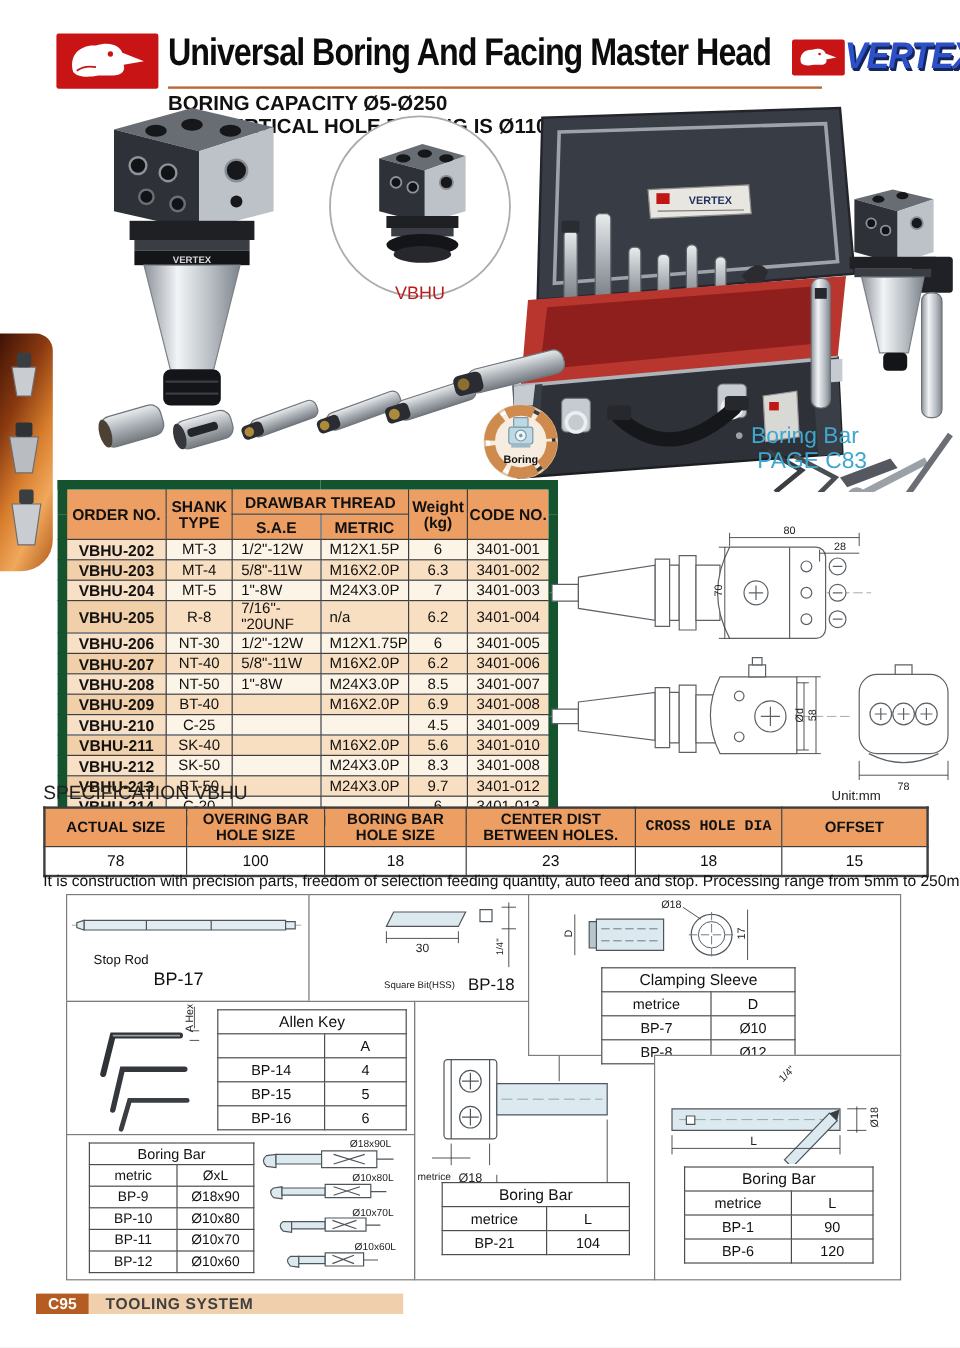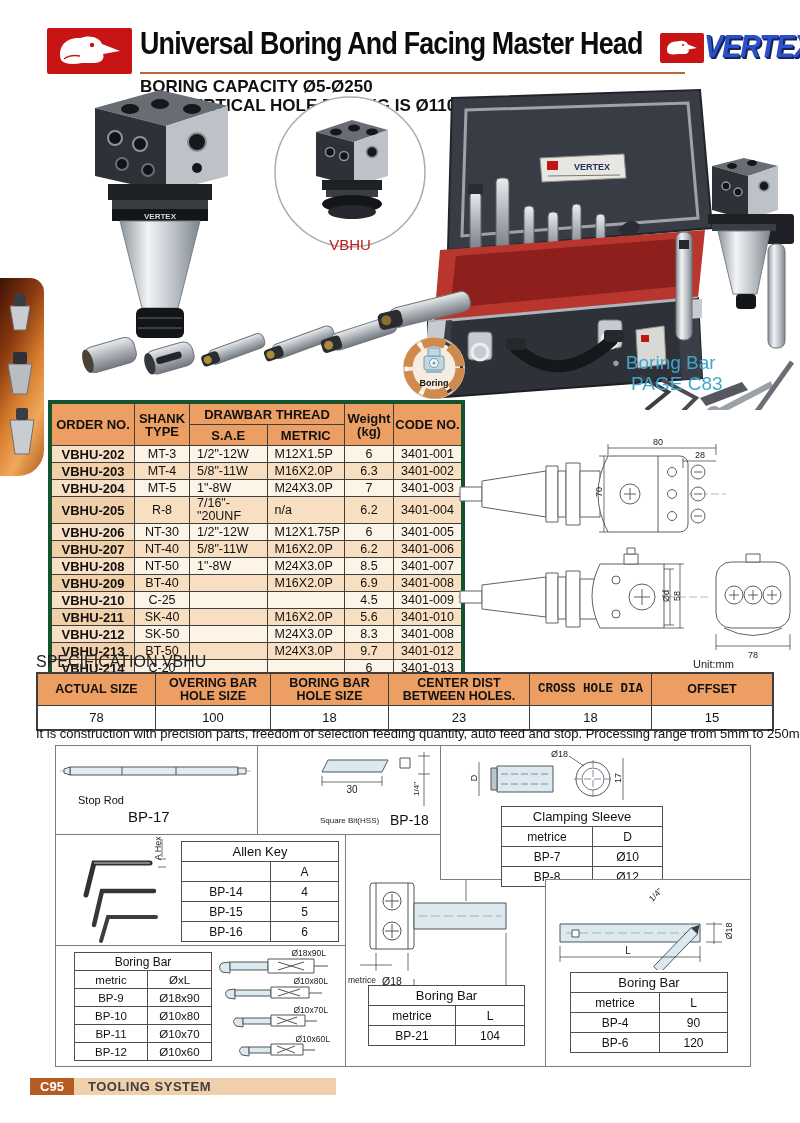--- a/index.html
+++ b/index.html
@@ -28,21 +28,21 @@
   .vbhu-label{left:318px;top:236px;width:64px;text-align:center;font-size:15px;color:#b91c1c;}
   .badge{left:402px;top:336px;}
   .page-link{left:612px;top:352px;font-size:19px;color:#3fa6cf;line-height:21px;cursor:pointer;}
   .page-link .bullet{color:#9aa0a6;font-size:13px;margin-right:6px;vertical-align:2px;}
   .page-link .l2{margin-left:19px;}
 
   
   table{border-collapse:collapse;}
   .main-table{left:48px;top:400px;width:417px;table-layout:fixed;}
   .main-table th,.main-table td{border:1px solid #3e3e3e;text-align:center;overflow:hidden;}
-  .main-table{border:4px solid #14532d;}
+  .main-table{border:8px solid #14532d;}
   .main-table th{background:#ed9f63;font-size:13px;font-weight:bold;height:20px;line-height:13px;padding:0;}
   .main-table td{font-size:12.5px;height:16px;line-height:13px;padding:0 2px;}
   .pre{white-space:pre-line;}
   .w-order{width:82px;} .w-shank{width:54px;} .w-sae{width:88px;} .w-metric{width:78px;}
   .w-weight{width:48px;} .w-code{width:67px;}
   .main-table td.order{font-weight:bold;font-size:13px;}
   .main-table td.sae,.main-table td.metric{text-align:left;padding-left:7px;}
   .main-table tbody tr:nth-child(odd) td{background:#fdf4e8;}
   .main-table tbody tr:nth-child(even) td{background:#f8dfc2;}
   .main-table tbody tr:nth-child(odd) td.order{background:#f7e0c6;}
@@ -762,21 +762,21 @@
     <table class="mini-table" style="left:24px;top:92px;width:158px;">
       <tbody>
           <tr>
             <td colspan="2" class="ttl">Boring Bar</td>
           </tr>
       <tr>
             <td style="width:80px;">metrice</td>
             <td>L</td>
           </tr>
       <tr>
-            <td>BP-4</td>
+            <td>BP-1</td>
             <td>90</td>
           </tr>
       <tr>
             <td>BP-6</td>
             <td>120</td>
           </tr>
     </tbody>
       </table>
   </div>
 

